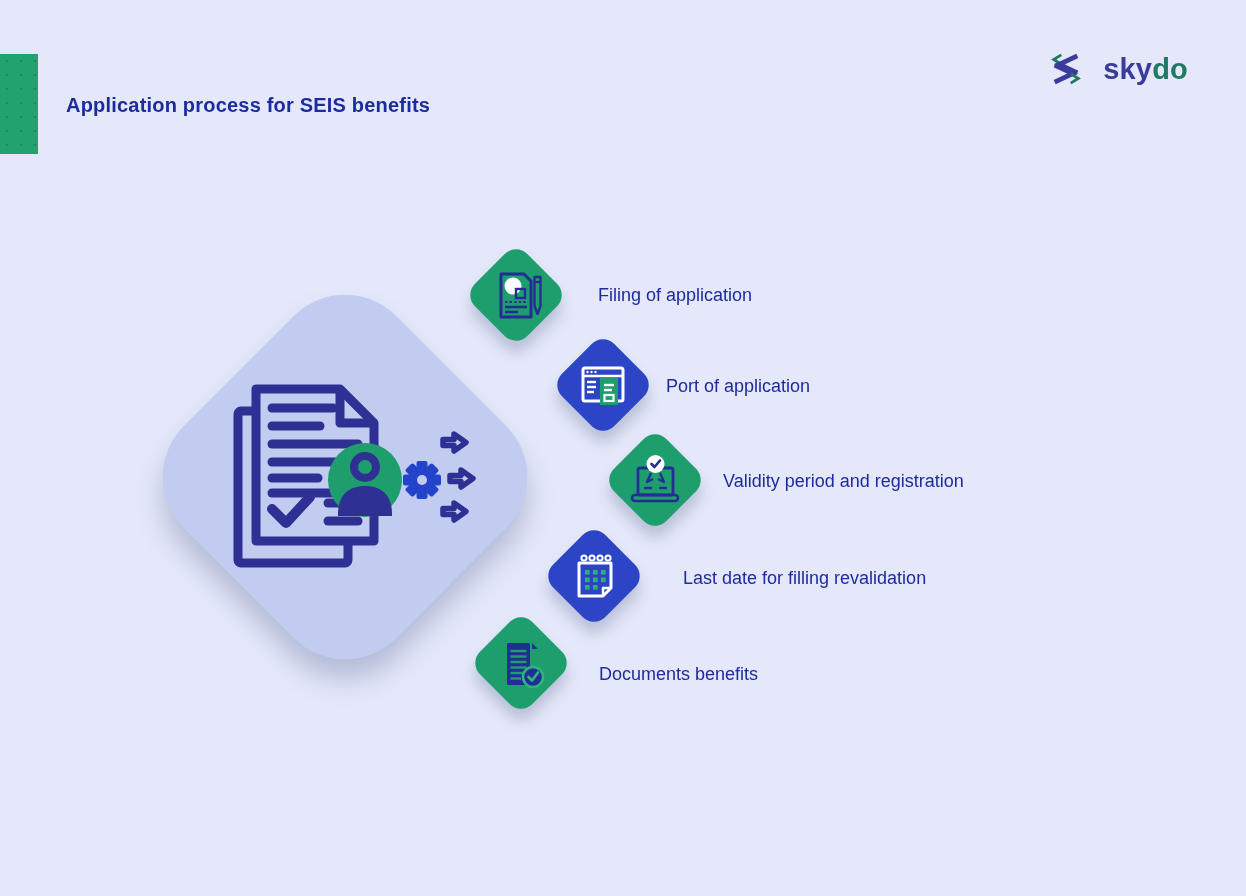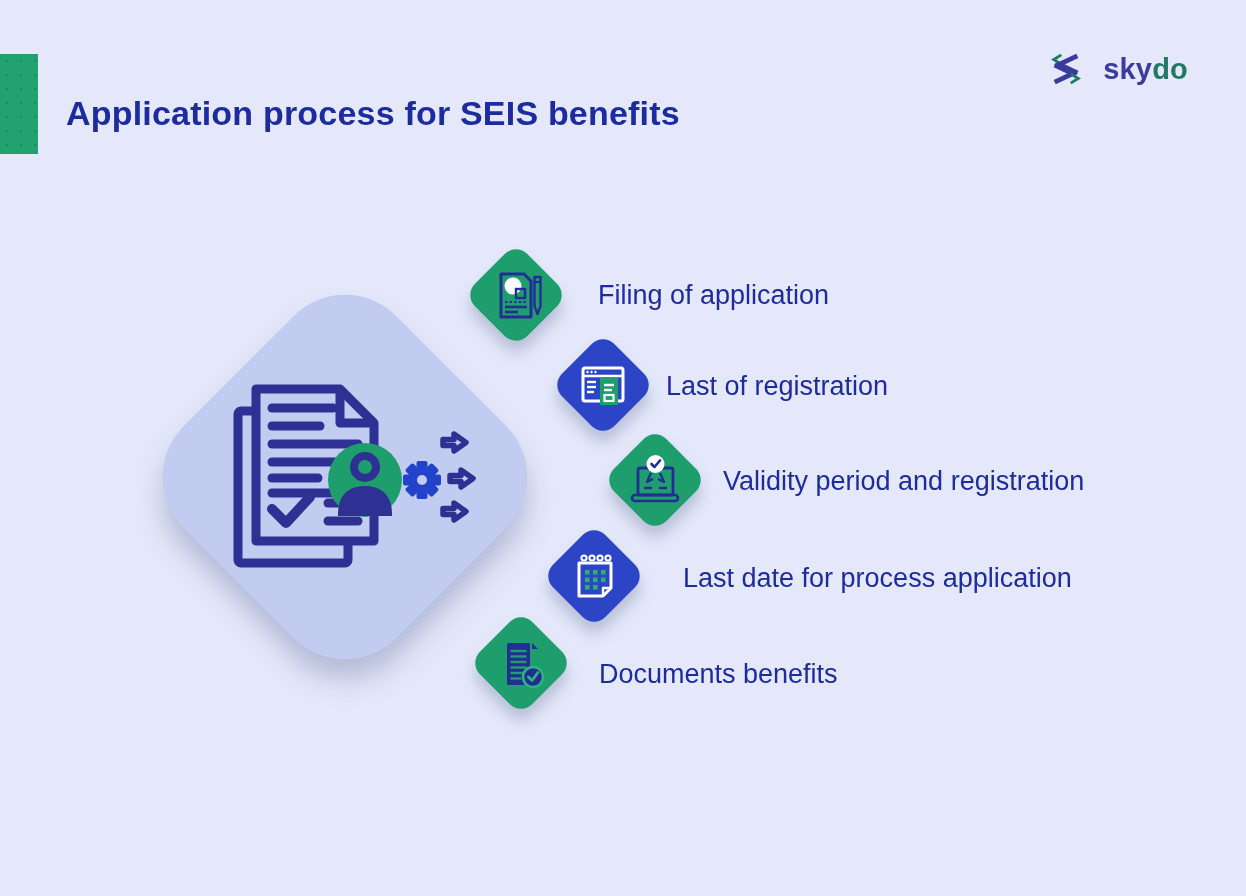--- a/index.html
+++ b/index.html
@@ -10,21 +10,21 @@
   }
   
   .accent-bar{
     position:absolute;left:0;top:54px;width:38px;height:100px;
     background:#22a26f;
     background-image:radial-gradient(rgba(10,80,55,.28) 1px, transparent 1.6px);
     background-size:14px 14px;
   }
   .page-title{
     position:absolute;left:66px;top:94px;
-    font-size:34px;font-weight:800;color:#1c2b9e;letter-spacing:.2px;
+    font-size:20px;font-weight:800;color:#1c2b9e;letter-spacing:.2px;
   }
   .logo{position:absolute;top:52px;right:58px;display:flex;align-items:center;gap:20px;}
   .logo-mark{width:34px;height:34px;display:block;}
   .logo-text{font-size:29px;font-weight:800;letter-spacing:.2px;}
   .logo-text .sky{color:#3b3a9d;}
   .logo-text .do{color:#207a62;}
 
   
   .hub-diamond{
     position:absolute;left:195px;top:327px;width:300px;height:300px;
@@ -37,21 +37,21 @@
   
   .step-diamond{
     position:absolute;width:74px;height:74px;border-radius:16px;
     transform:rotate(45deg);
     box-shadow:8px 8px 14px rgba(125,135,170,.42);
   }
   .green{background:#1e9e6c;}
   .blue{background:#2c45c7;}
   .step-icon{position:absolute;width:74px;height:74px;display:flex;align-items:center;justify-content:center;}
   .step-label{
-    position:absolute;font-size:27px;font-weight:500;color:#1e2b9d;
+    position:absolute;font-size:18px;font-weight:500;color:#1e2b9d;
     line-height:36px;white-space:nowrap;text-align:right;
   }
   
   .d1{left:479px;top:258px;}  .i1{left:479px;top:258px;}  .t1{left:598px;top:277px;}
   .d2{left:566px;top:348px;}  .i2{left:566px;top:348px;}  .t2{left:666px;top:368px;}
   .d3{left:618px;top:443px;}  .i3{left:618px;top:443px;}  .t3{left:723px;top:463px;}
   .d4{left:557px;top:539px;}  .i4{left:557px;top:539px;}  .t4{left:683px;top:560px;}
   .d5{left:484px;top:626px;}  .i5{left:484px;top:626px;}  .t5{left:599px;top:656px;}
 </style>
 </head>
@@ -140,21 +140,21 @@
     <circle cx="20.5" cy="15" r="1.2" fill="#ffffff"></circle>
     <line x1="12" y1="25" x2="21" y2="25" stroke="#ffffff" stroke-width="2.4"></line>
     <line x1="12" y1="30" x2="21" y2="30" stroke="#ffffff" stroke-width="2.4"></line>
     <line x1="12" y1="35" x2="19" y2="35" stroke="#ffffff" stroke-width="2.4"></line>
     <rect x="25" y="21" width="18" height="27" fill="#1e9e6c"></rect>
     <line x1="29" y1="28" x2="39" y2="28" stroke="#ffffff" stroke-width="2.4"></line>
     <line x1="29" y1="33" x2="37" y2="33" stroke="#ffffff" stroke-width="2.4"></line>
     <rect x="29.5" y="38" width="9" height="6" fill="none" stroke="#ffffff" stroke-width="2.2"></rect>
   </svg>
 </div>
-<div class="step-label t2">Last of registration</div>
+<div class="step-label t2">Port of application</div>
 
 <div class="step-diamond green d3"></div>
 <div class="step-icon i3">
   <svg width="64" height="58" viewBox="0 0 64 58">
     <rect x="15" y="17" width="35" height="27" rx="2" fill="none" stroke="#232e94" stroke-width="2.8"></rect>
     <rect x="9" y="44" width="46" height="6" rx="3" fill="none" stroke="#232e94" stroke-width="2.6"></rect>
     <line x1="21" y1="37" x2="29" y2="37" stroke="#232e94" stroke-width="2.4"></line>
     <line x1="36" y1="37" x2="44" y2="37" stroke="#232e94" stroke-width="2.4"></line>
     <polyline points="28,22 24,31 30,28" fill="none" stroke="#232e94" stroke-width="2.4" stroke-linejoin="round"></polyline>
     <polyline points="37,22 41,31 35,28" fill="none" stroke="#232e94" stroke-width="2.4" stroke-linejoin="round"></polyline>
@@ -181,21 +181,21 @@
         <rect x="27" y="22" width="4.6" height="4.6"></rect>
         <rect x="35" y="22" width="4.6" height="4.6"></rect>
       <rect x="19" y="29.5" width="4.6" height="4.6"></rect>
         <rect x="27" y="29.5" width="4.6" height="4.6"></rect>
         <rect x="35" y="29.5" width="4.6" height="4.6"></rect>
       <rect x="19" y="37" width="4.6" height="4.6"></rect>
         <rect x="27" y="37" width="4.6" height="4.6"></rect>
     </g>
   </svg>
 </div>
-<div class="step-label t4">Last date for process application</div>
+<div class="step-label t4">Last date for filling revalidation</div>
 
 <div class="step-diamond green d5"></div>
 <div class="step-icon i5">
   <svg width="56" height="56" viewBox="0 0 56 56">
     <rect x="14" y="8" width="23" height="42" rx="1.5" fill="#232e94"></rect>
     <path d="M39,8 L45,14 H39 Z" fill="#232e94"></path>
     <g stroke="#1e9e6c" stroke-width="2.4">
       <line x1="17.5" y1="16" x2="33.5" y2="16"></line>
       <line x1="17.5" y1="21.5" x2="33.5" y2="21.5"></line>
       <line x1="17.5" y1="27" x2="33.5" y2="27"></line>

